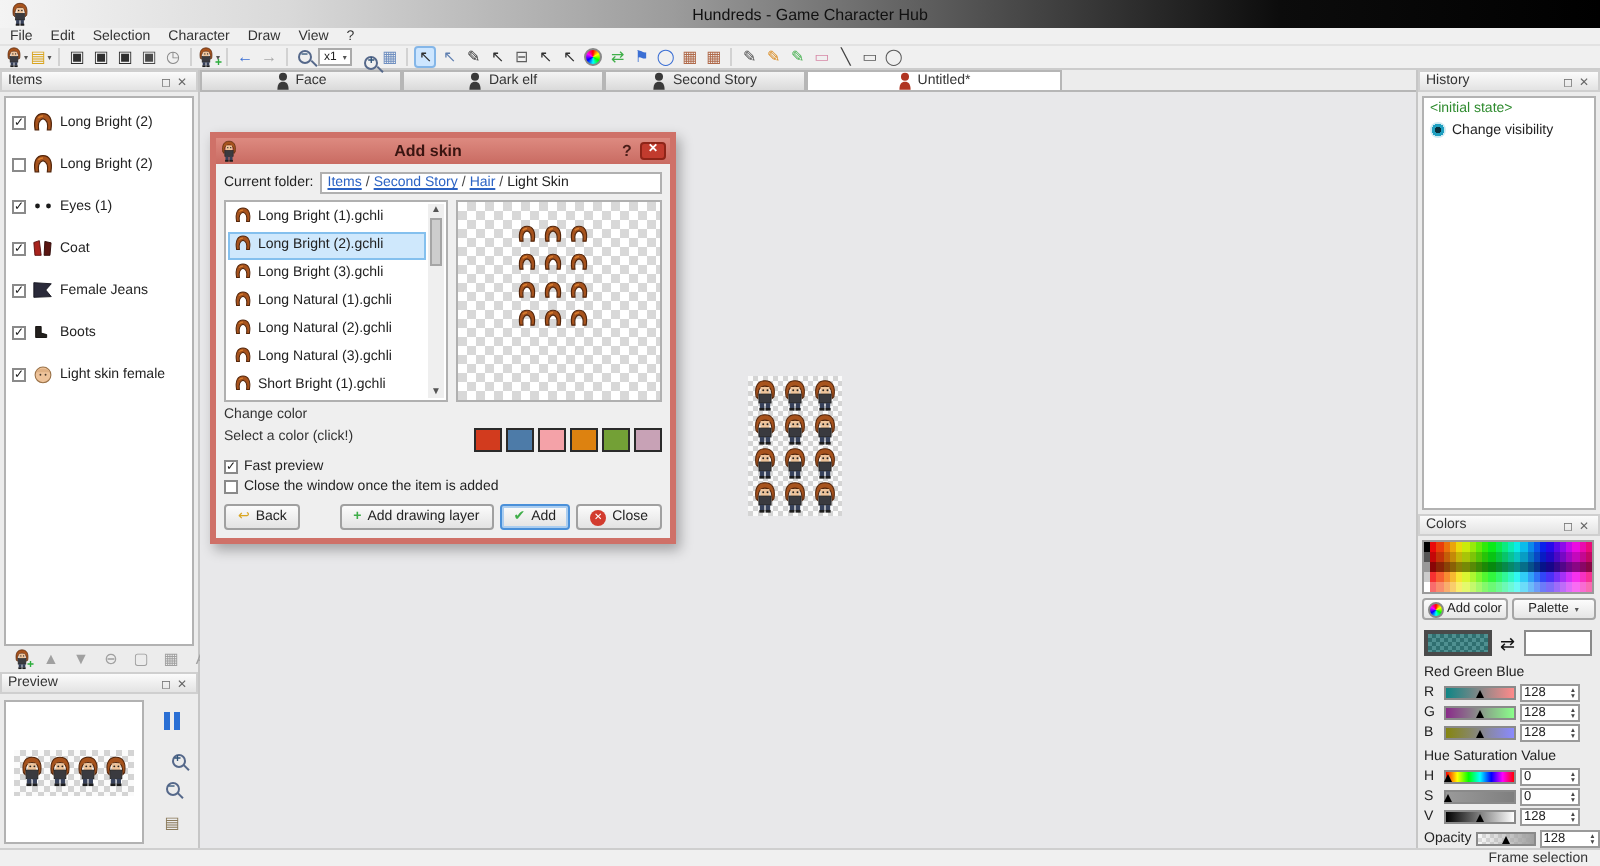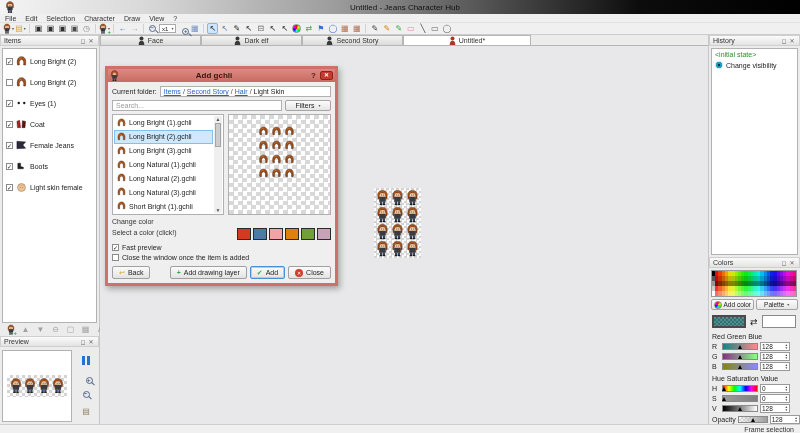--- a/index.html
+++ b/index.html
@@ -181,21 +181,21 @@
     </symbol>
   </defs>
 </svg>
 
 <div class="app">
 
   <div class="titlebar">
     <svg class="appico">
         <use href="#sym-chara"></use>
       </svg>
-    <span class="title">Untitled - Jeans Character Hub</span>
+    <span class="title">Hundreds - Game Character Hub</span>
   </div>
 
   <div class="menubar">
       <span class="menu-item">File</span>
       <span class="menu-item">Edit</span>
       <span class="menu-item">Selection</span>
       <span class="menu-item">Character</span>
       <span class="menu-item">Draw</span>
       <span class="menu-item">View</span>
       <span class="menu-item">?</span>
@@ -500,43 +500,36 @@
               <use href="#sym-chara" x="1" y="51.5" width="13" height="16"></use>
               <use href="#sym-chara" x="16" y="51.5" width="13" height="16"></use>
               <use href="#sym-chara" x="31" y="51.5" width="13" height="16"></use>
             </svg></div>
 
         <div class="dialog">
           <div class="dlg-title">
             <svg width="9" height="11">
                 <use href="#sym-chara"></use>
               </svg>
-            <span class="t">Add gchli</span>
+            <span class="t">Add skin</span>
             <span class="dlg-help">?</span>
             <span class="dlg-close">✕</span>
           </div>
           <div class="dlg-body">
             <div class="frow">
               <span class="flabel">Current folder:</span>
               <div class="field">
                   <span class="link">Items</span>
                   <span class="bsep">/</span>
                   <span class="link">Second Story</span>
                   <span class="bsep">/</span>
                   <span class="link">Hair</span>
                   <span class="bsep">/</span>
                   <span>Light Skin</span>
                 </div>
-            </div>
-            <div class="frow">
-              <input class="search" type="text" placeholder="Search..." style="">
-              <div class="filters-btn">
-                <span>Filters</span>
-                  <span class="caret">▾</span>
-              </div>
             </div>
             <div class="dlg-main">
               <div class="file-list">
                   <div class="file">
                     <span><svg width="9" height="9">
                         <use href="#sym-hair"></use>
                       </svg></span>
                     <span>Long Bright (1).gchli</span>
                   </div>
                   <div class="file selected">

